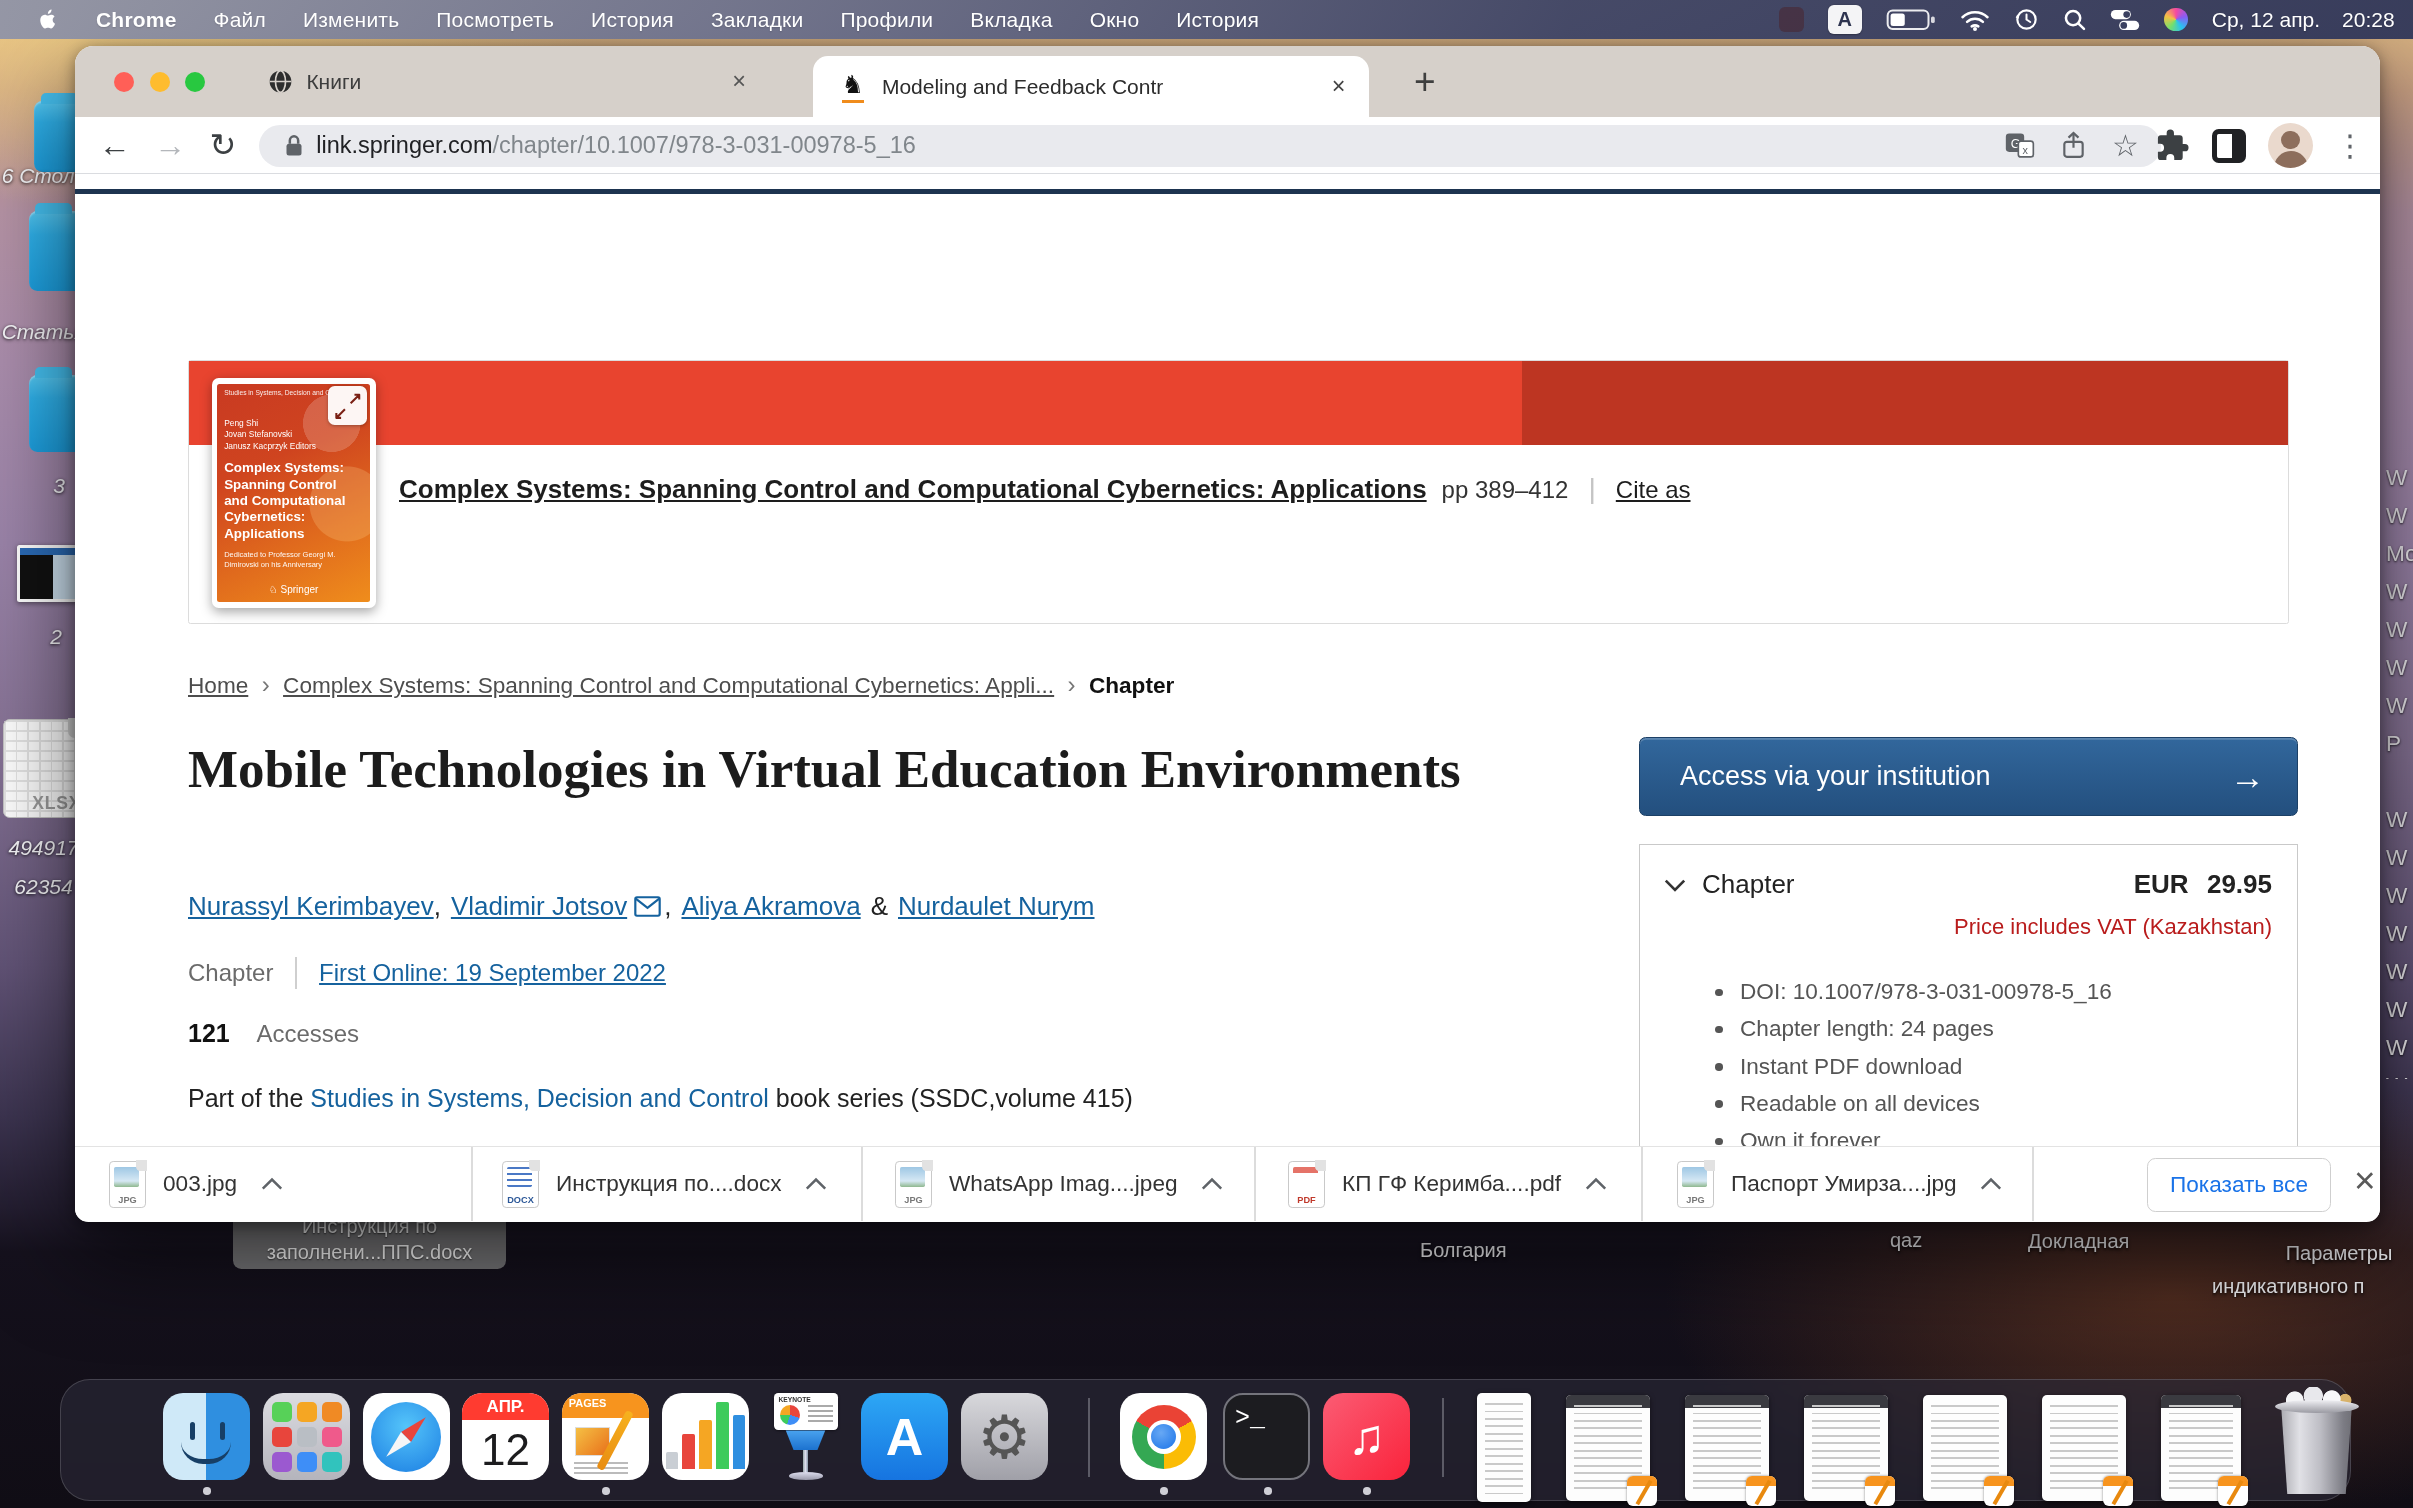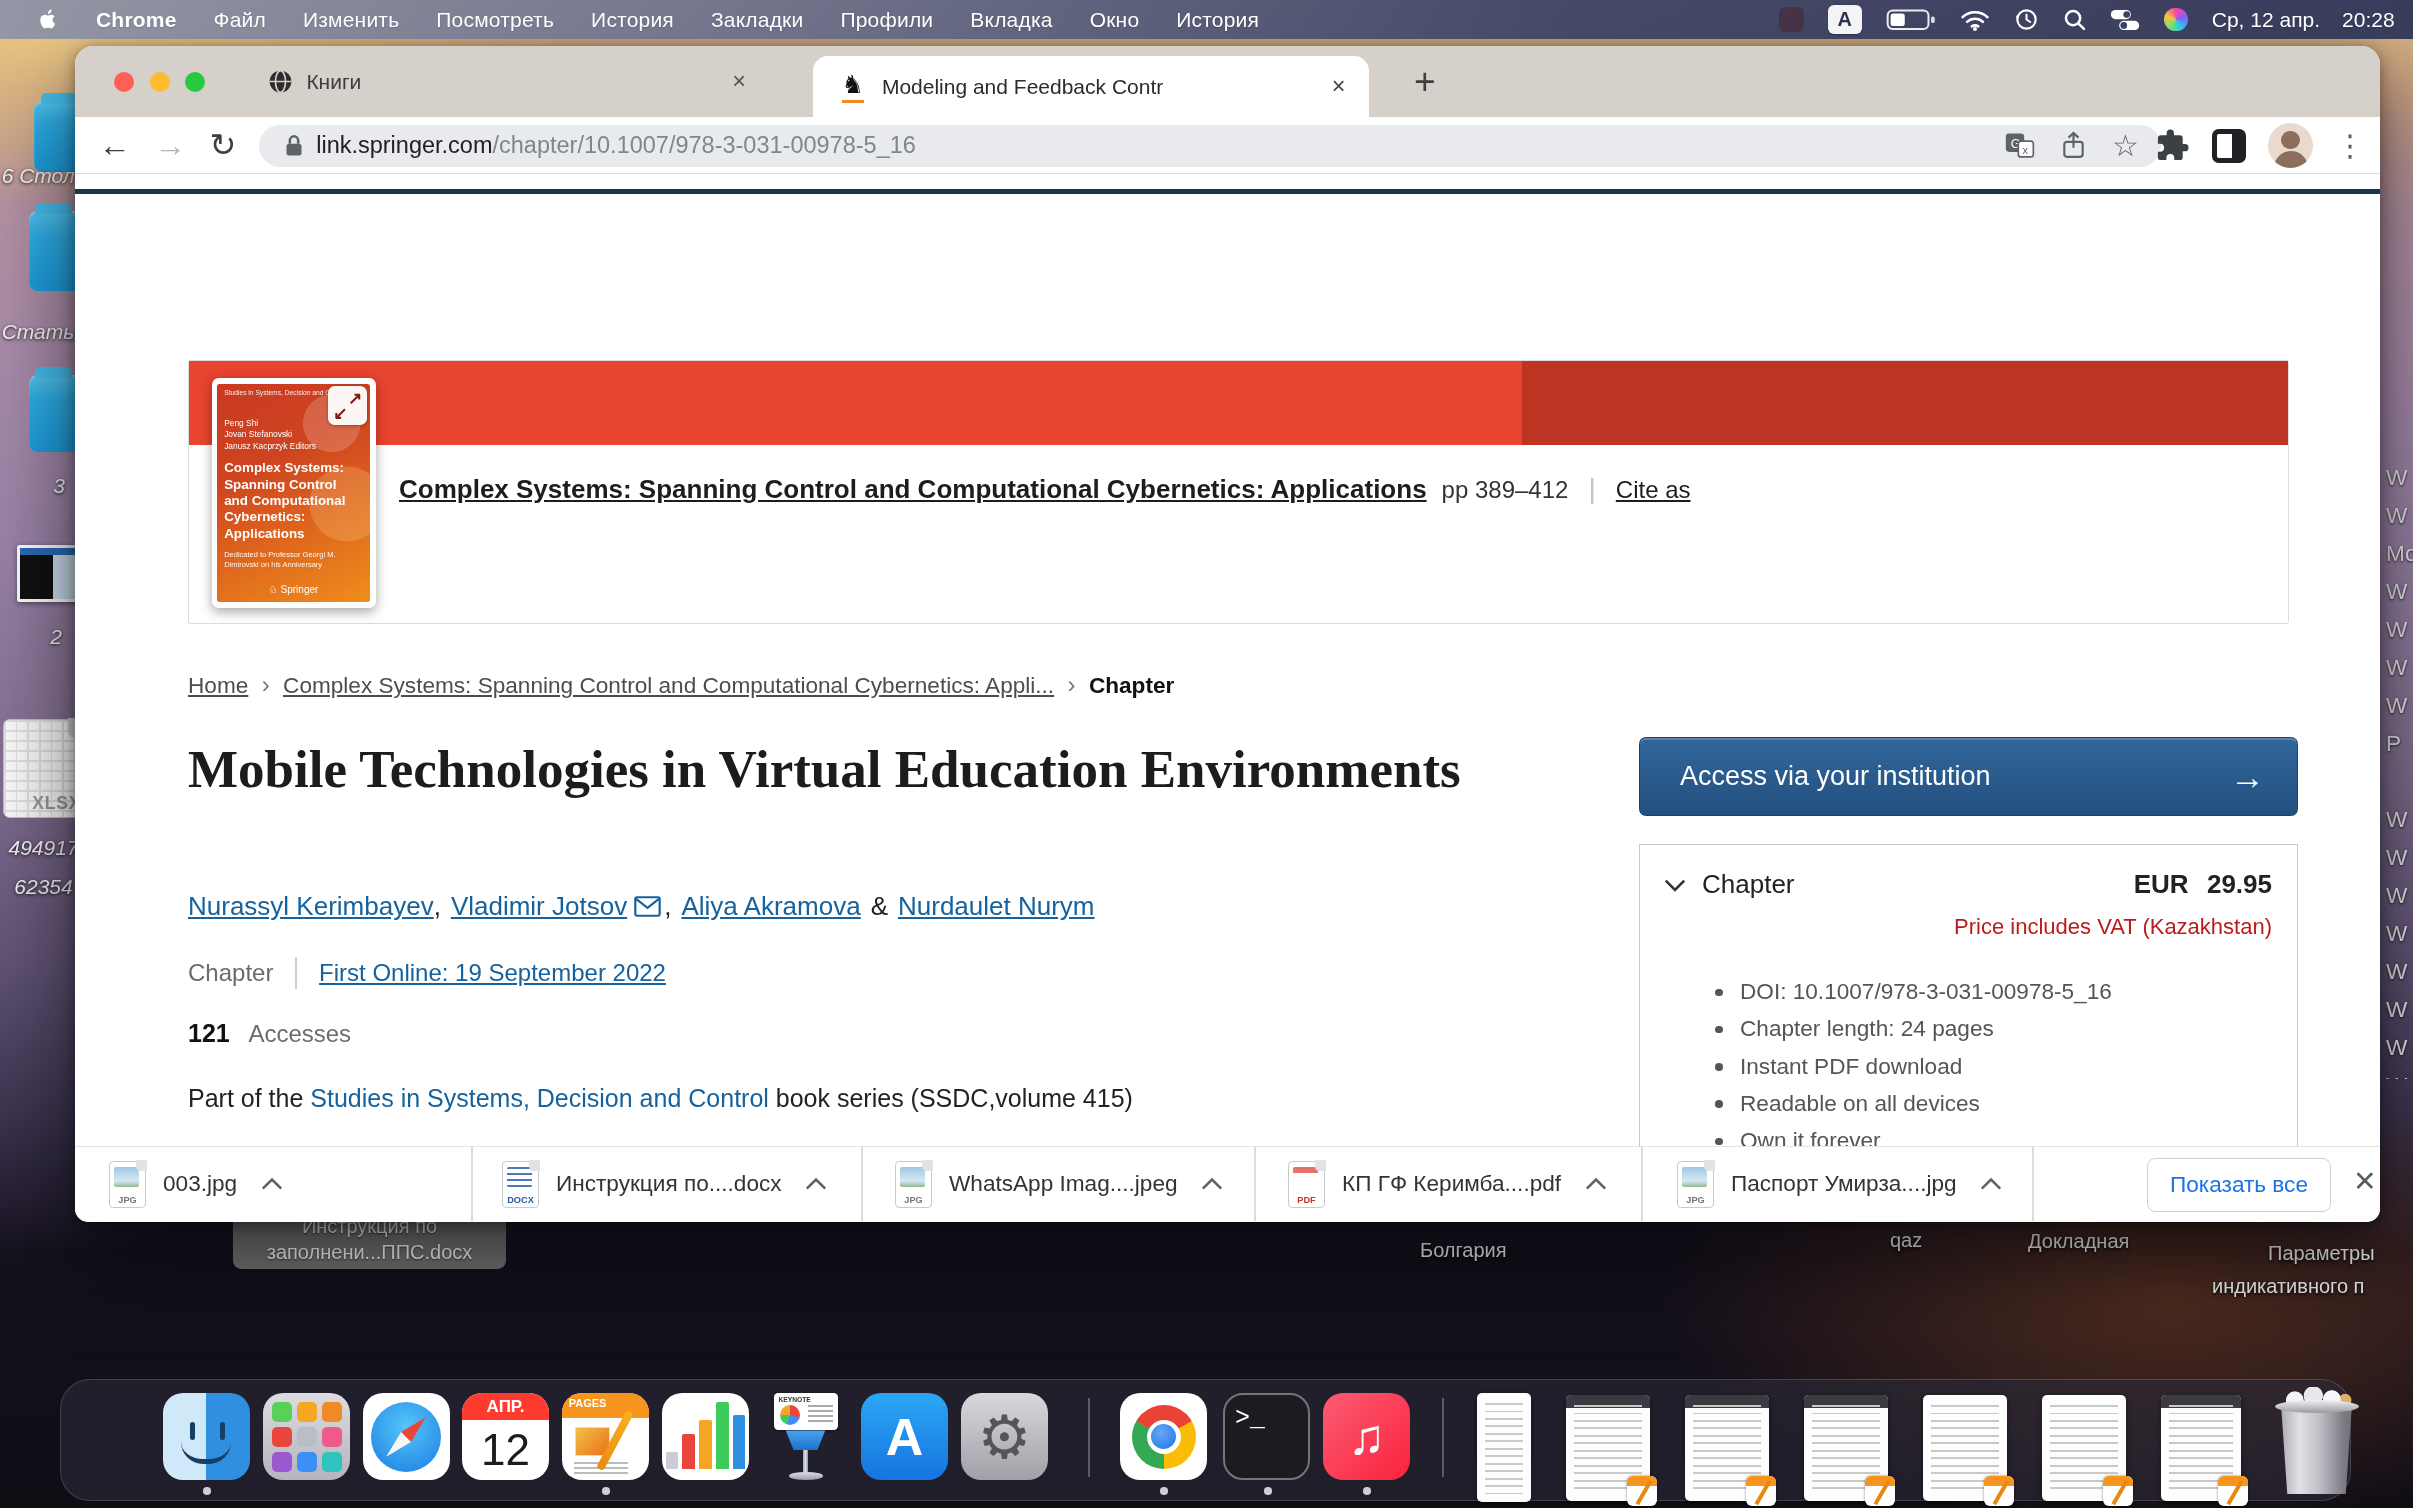--- a/index.html
+++ b/index.html
@@ -110,21 +110,21 @@
   #authors { position:absolute; left:113px; top:717px; font-size:26px; color:#222; display:flex; align-items:center; }
   #authors a { color:#15629e; text-decoration:underline; }
   #authors .sep { margin-right:10px; }
   #authors .amp { margin:0 10px; }
   #metarow { position:absolute; left:113px; top:783px; display:flex; align-items:center; font-size:24px; }
   #metarow .typ { color:#6b6b6b; }
   #metarow .vline { width:1.7px; height:32px; background:#cfcfcf; margin:0 22px; }
   #metarow a { color:#15629e; text-decoration:underline; }
   #accessrow { position:absolute; left:113px; top:845px; font-size:24px; }
   #accessrow b { font-size:25px; color:#111; }
-  #accessrow .gray { color:#6b6b6b; margin-left:12px; }
+  #accessrow .gray { color:#6b6b6b; margin-left:20px; }
   #seriesrow { position:absolute; left:113px; top:910px; font-size:25px; color:#222; }
   #seriesrow a { color:#15629e; }
 
   
   #accessbtn { position:absolute; left:1564px; top:563px; width:659px; height:79px; border-radius:6.7px;
     background:linear-gradient(180deg,#32679c 0%,#234f7e 100%); border:1.7px solid #1c4066; box-shadow:inset 0 1.7px 0 rgba(255,255,255,.22);
     display:flex; align-items:center; color:#fff; }
   #accessbtn .lbl { font-size:27px; margin-left:40px; }
   #accessbtn .arr { position:absolute; right:32px; font-size:35px; }
   #buypanel { position:absolute; left:1564px; top:670px; width:659px; height:430px; background:#fff; border:1.7px solid #c9c9c9; }
@@ -336,21 +336,21 @@
 W
 W</div>
 
 <div id="docxsel">
   <span>Инструкция по</span>
   <span>заполнени...ППС.docx</span>
 </div>
 <div class="bottomlabel" style="left:1420px; top:1239px;">Болгария</div>
 <div class="bottomlabel" style="left:1890px; top:1229px;">qaz</div>
 <div class="bottomlabel" style="left:2028px; top:1230px;">Докладная</div>
-<div class="bottomlabel" style="left:2268px; top:1242px; width:142px; text-align:left;">Параметры</div>
+<div class="bottomlabel" style="left:2268px; top:1242px; width:142px; text-align:center;">Параметры</div>
 <div class="bottomlabel" style="left:2212px; top:1275px; width:210px; white-space:nowrap; overflow:hidden;">индикативного п</div>
 
 <div id="window">
   <div id="tabstrip">
     <span class="tl" id="tl-red"></span>
     <span class="tl" id="tl-yellow"></span>
     <span class="tl" id="tl-green"></span>
     <div id="tab-inactive">
       <span>
         <svg width="25" height="25" viewBox="0 0 30 30">

